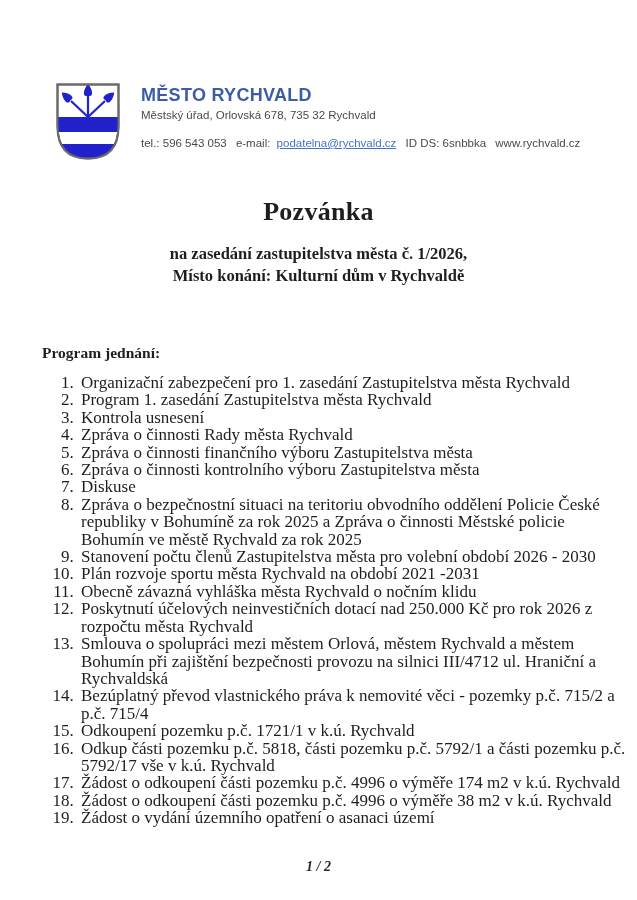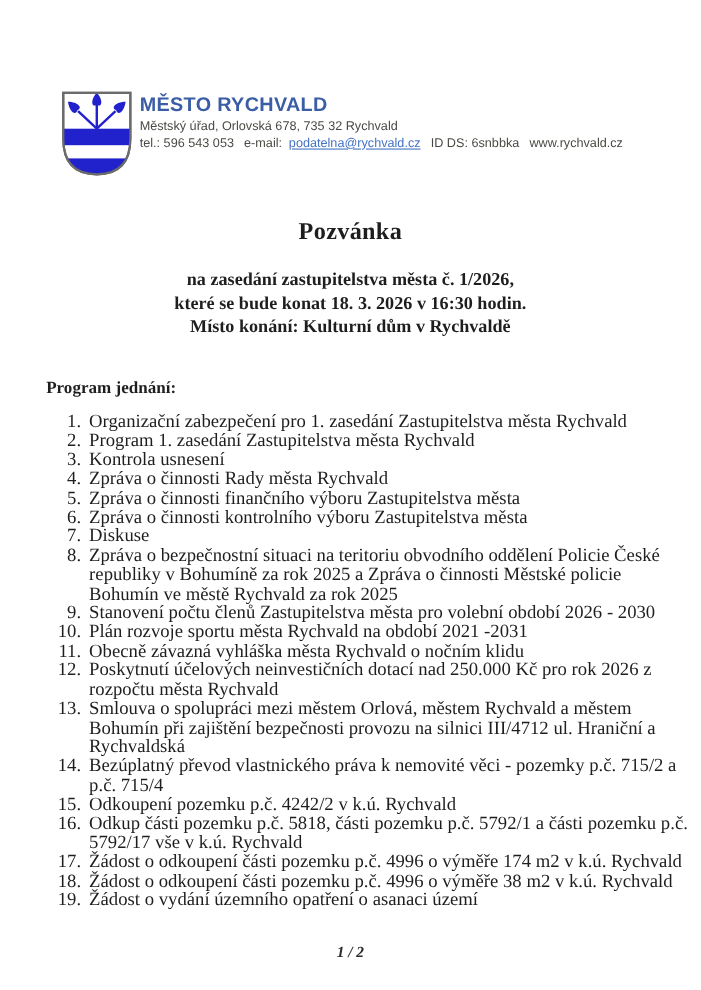--- a/index.html
+++ b/index.html
@@ -9,39 +9,39 @@
     position: relative;
     font-family: "Liberation Serif", serif;
     color: #1e1e1e;
     overflow: hidden;
   }
   .page { position: absolute; inset: 0; }
 
   
   .letterhead {
     position: absolute; top: 82px; left: 55px;
-    display: flex; align-items: flex-start; gap: 6px;
+    display: flex; align-items: flex-start; gap: 20px;
     font-family: "Liberation Sans", sans-serif;
   }
   .coa { width: 66px; height: 79px; flex: 0 0 auto; }
   .letterhead-text { padding-top: 2px; }
   .org-name {
     color: #3a5da6; font-weight: bold; font-size: 18px;
     letter-spacing: 0.3px; line-height: 22px;
   }
   .org-address { color: #4a4a44; font-size: 11.5px; line-height: 15px; margin-top: 2px; }
-  .org-contact { color: #4a4a44; font-size: 11.5px; line-height: 15px; margin-top: 1px; }
+  .org-contact { color: #4a4a44; font-size: 11.5px; line-height: 15px; margin-top: 13px; }
   .org-contact span { margin-right: 6px; }
   .email-link { color: #4472c4; text-decoration: underline; cursor: pointer; margin-right: 6px; }
 
   
   .title {
     position: absolute; top: 197px; left: 0; width: 100%;
     margin: 0; text-align: center;
-    font-size: 22px; font-weight: bold; letter-spacing: 0.3px;
+    font-size: 26px; font-weight: bold; letter-spacing: 0.3px;
   }
   .subtitle {
     position: absolute; top: 243px; left: 0; width: 100%;
     text-align: center; font-weight: bold;
     font-size: 16.5px; line-height: 21.5px;
   }
 
   
   .program-heading {
     position: absolute; top: 344px; left: 42px;
@@ -103,42 +103,41 @@
         <span>ID DS: 6snbbka</span>
         <span>www.rychvald.cz</span>
       </div>
     </div>
   </header>
 
   <h1 class="title">Pozvánka</h1>
 
   <div class="subtitle">
     <div>na zasedání zastupitelstva města č. 1/2026,</div>
-    <div>které se bude konat 18. 3. 2026 v 16:30 hodin.</div>
     <div>Místo konání: Kulturní dům v Rychvaldě</div>
   </div>
 
   <h2 class="program-heading">Program jednání:</h2>
 
   <ol class="program-list">
       <li>Organizační zabezpečení pro 1. zasedání Zastupitelstva města Rychvald</li>
       <li>Program 1. zasedání Zastupitelstva města Rychvald</li>
       <li>Kontrola usnesení</li>
       <li>Zpráva o činnosti Rady města Rychvald</li>
       <li>Zpráva o činnosti finančního výboru Zastupitelstva města</li>
       <li>Zpráva o činnosti kontrolního výboru Zastupitelstva města</li>
       <li>Diskuse</li>
       <li>Zpráva o bezpečnostní situaci na teritoriu obvodního oddělení Policie České republiky v Bohumíně za rok 2025 a Zpráva o činnosti Městské policie Bohumín ve městě Rychvald za rok 2025</li>
       <li>Stanovení počtu členů Zastupitelstva města pro volební období 2026 - 2030</li>
       <li>Plán rozvoje sportu města Rychvald na období 2021 -2031</li>
       <li>Obecně závazná vyhláška města Rychvald o nočním klidu</li>
       <li>Poskytnutí účelových neinvestičních dotací nad 250.000 Kč pro rok 2026 z rozpočtu města Rychvald</li>
       <li>Smlouva o spolupráci mezi městem Orlová, městem Rychvald a městem Bohumín při zajištění bezpečnosti provozu na silnici III/4712 ul. Hraniční a Rychvaldská</li>
       <li>Bezúplatný převod vlastnického práva k nemovité věci - pozemky p.č. 715/2 a p.č. 715/4</li>
-      <li>Odkoupení pozemku p.č. 4242/2 v k.ú. Rychvald</li>
+      <li>Odkoupení pozemku p.č. 1721/1 v k.ú. Rychvald</li>
       <li>Odkup části pozemku p.č. 5818, části pozemku p.č. 5792/1 a části pozemku p.č. 5792/17 vše v k.ú. Rychvald</li>
       <li>Žádost o odkoupení části pozemku p.č. 4996 o výměře 174 m2 v k.ú. Rychvald</li>
       <li>Žádost o odkoupení části pozemku p.č. 4996 o výměře 38 m2 v k.ú. Rychvald</li>
       <li>Žádost o vydání územního opatření o asanaci území</li>
     </ol>
 
   <footer class="page-footer">
     <span>1 / 2</span>
   </footer>
 

